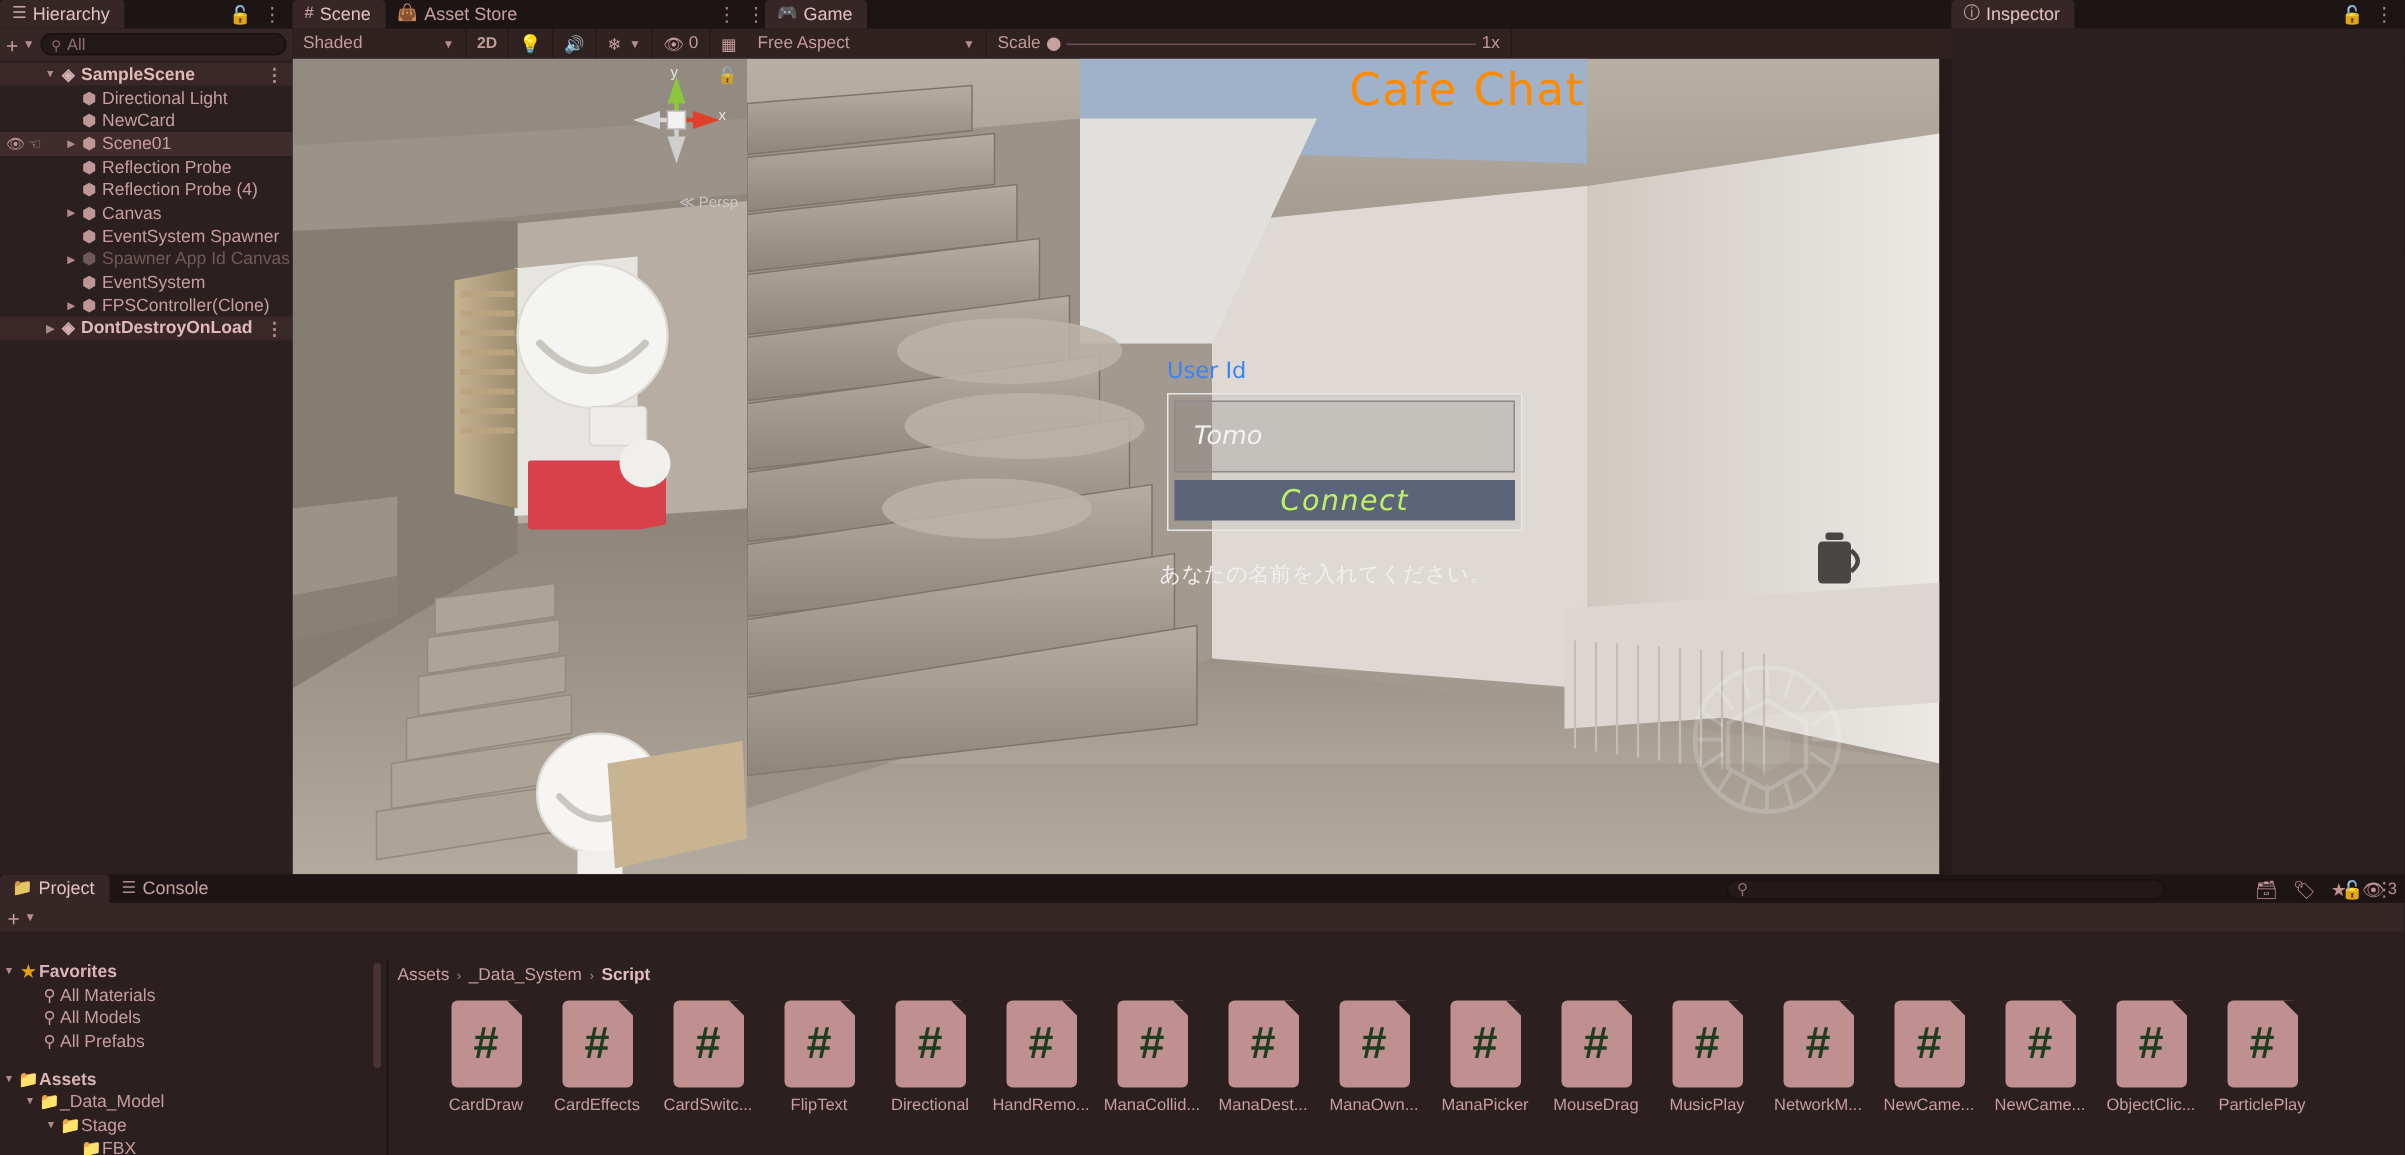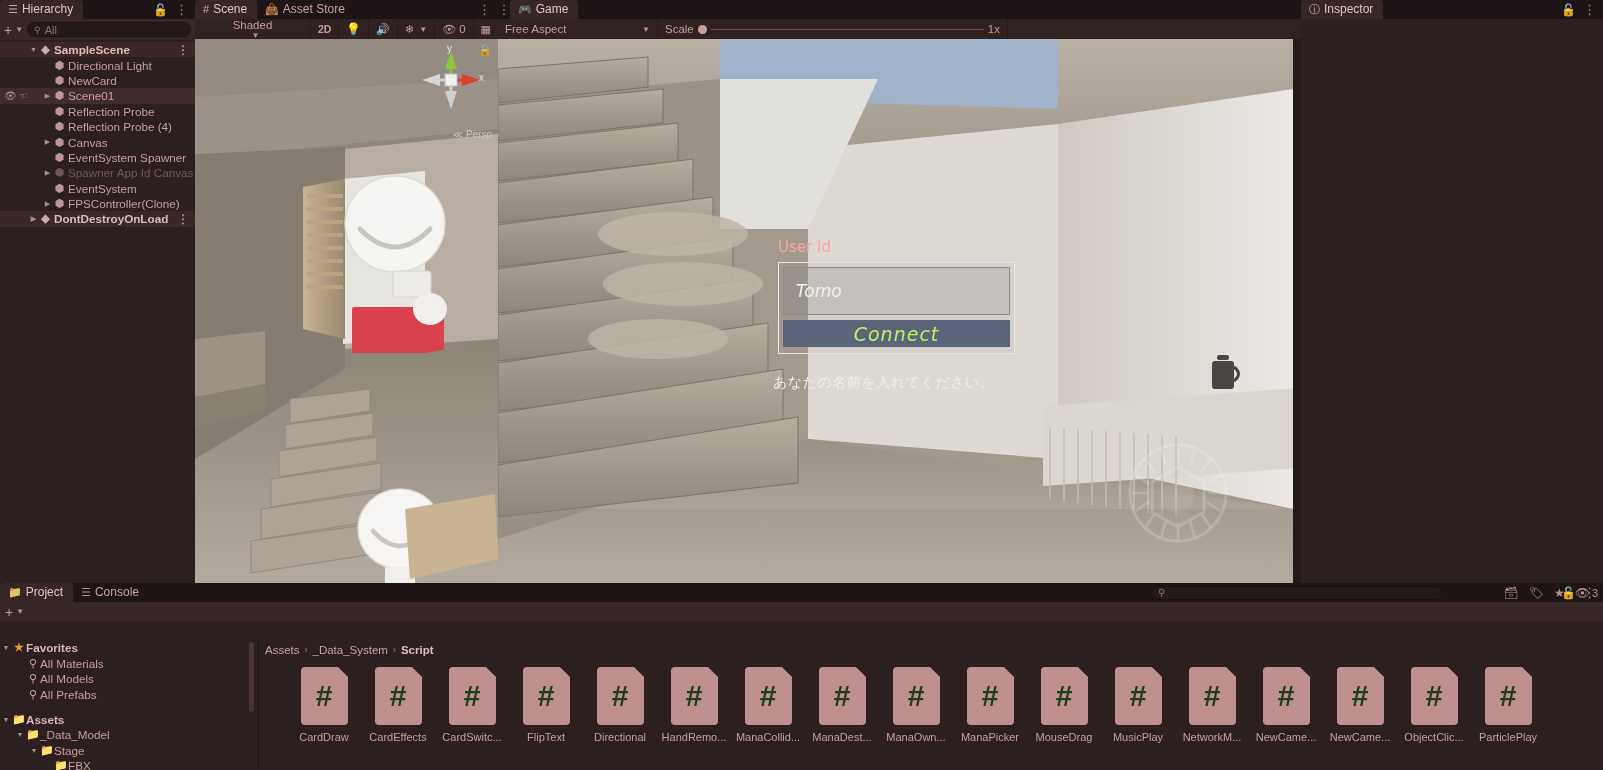--- a/index.html
+++ b/index.html
@@ -123,21 +123,21 @@
   .pt-ico { font-size:12px; color:#c09090; display:flex; align-items:center; gap:2px;}
   .pt-ico .num { font-size:11px;}
 
   
   #cafe-title {
     position:absolute; left:330px; top:4px; width:300px; text-align:center;
     font-size:30px; color:#ff8a00; letter-spacing:1px;
     font-family:"DejaVu Sans", sans-serif;
   }
   #userid-label {
-    position:absolute; left:280px; top:199px; font-size:15px; color:#fca5a5;
+    position:absolute; left:280px; top:199px; font-size:15px; color:#3b82f6;
     font-family:"DejaVu Sans", sans-serif;
   }
   #login-box {
     position:absolute; left:280px; top:223px; width:237px; height:92px;
     border:1px solid #e8e8e8; background:rgba(150,150,150,0.12);
     padding:4px;
     font-style:italic;
   }
   #userid-input {
     width:100%; height:48px; border:1px solid #8b8b8b; background:rgba(120,120,120,0.18);
@@ -290,21 +290,21 @@
     <div class="tab">
       <span class="tico">👜</span>
       <span>Asset Store</span>
     </div>
     <div class="spacer"></div>
     <div class="tb-right">
       <span class="kebab">⋮</span>
     </div>
   </div>
   <div class="toolrow" style="width:303px;">
-    <div class="toolbtn" style="width:118px;justify-content:space-between;flex-direction:column;">
+    <div class="toolbtn" style="width:118px;justify-content:space-between;">
       <span>Shaded</span>
       <span class="caret">▼</span>
     </div>
     <div class="toolbtn">
       <span style="font-weight:bold;font-size:10.5px;">2D</span>
     </div>
     <div class="toolbtn">
       <span style="font-size:12px;">💡</span>
     </div>
     <div class="toolbtn">
@@ -549,20 +549,21 @@
               <line x1="16" y1="41" x2="31" y2="51"></line>
             <line x1="27" y1="25" x2="37" y2="40"></line>
               <line x1="43" y1="15" x2="48" y2="32"></line>
           </g>
         </g>
         <polygon points="60,34 86,49 86,79 60,94 34,79 34,49" fill="none" stroke="#ffffff" stroke-width="3"></polygon>
         <polygon points="60,46 76,55 76,73 60,82 44,73 44,55" fill="#ffffff" opacity=".35"></polygon>
       </svg>
     </div>
 
+    <div id="cafe-title">Cafe Chat</div>
     <div id="userid-label">User Id</div>
     <div id="login-box">
       <div id="userid-input">Tomo</div>
       <div id="connect-btn">Connect</div>
     </div>
     <div id="hint-text">あなたの名前を入れてください。</div>
   </div>
 </div>
 
 <div class="panel" id="inspector">

